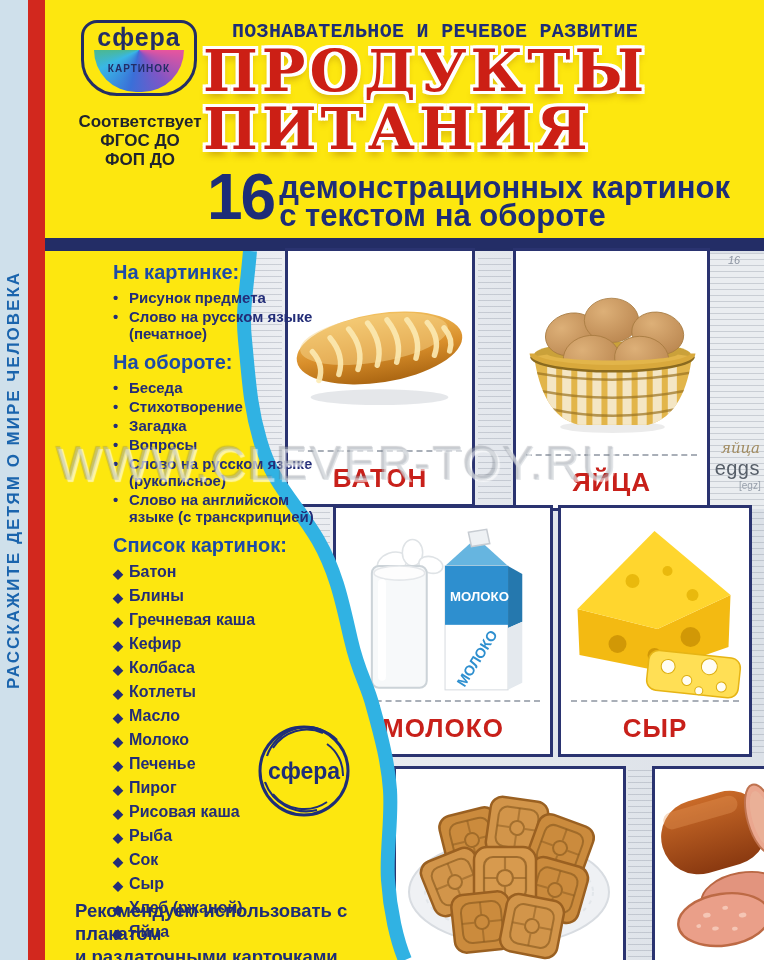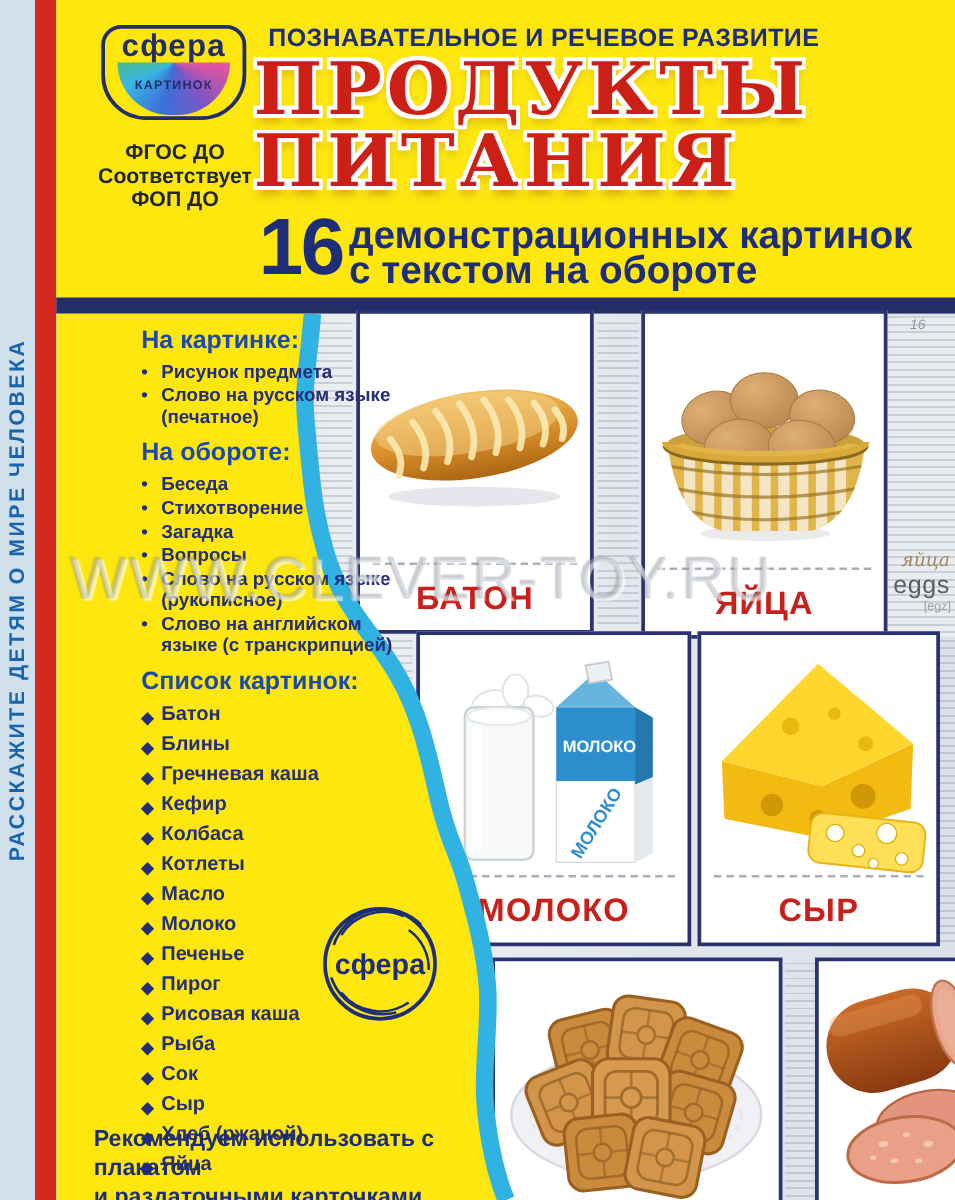--- a/index.html
+++ b/index.html
@@ -17,21 +17,21 @@
   .header{position:absolute;left:45px;top:0;width:719px;height:238px;background:#fde70f;}
   .brand-box{position:absolute;left:36px;top:20px;width:116px;height:76px;border:3px solid #232d66;
         border-radius:16px 16px 36px 36px;text-align:center;box-sizing:border-box;}
   .brand-name{font-size:25px;font-weight:bold;color:#232d66;line-height:26px;margin-top:1px;letter-spacing:1px;}
   .brand-fan{position:relative;width:90px;height:42px;margin:0 auto;border-radius:0 0 45px 45px;
         background:conic-gradient(from 90deg at 50% 0%,#e8559e,#8055c5,#3a6fd8,#39b7e5,#5cb944,#ffd92b,#f59a2b,#e33b2b);}
   .brand-sub{position:absolute;left:0;right:0;top:13px;font-size:10px;font-weight:bold;color:#232d66;letter-spacing:1px;}
   .compliance{position:absolute;left:10px;top:112px;width:170px;text-align:center;
         font-weight:bold;font-size:17px;line-height:19px;color:#20242e;}
   .tagline{position:absolute;left:160px;top:20px;width:460px;text-align:center;
-        font-size:20px;font-weight:bold;color:#1d2d78;letter-spacing:.3px;}
+        font-size:20px;font-weight:bold;color:#1d2d78;letter-spacing:.3px;font-family:Liberation Mono, monospace;}
   .big-title{position:absolute;left:158px;top:42px;width:580px;
         font-family:"DejaVu Serif",serif;font-weight:bold;font-size:58px;line-height:58px;
         color:#cc1f15;letter-spacing:4px;
         text-shadow:-3px -3px 0 #fff,3px -3px 0 #fff,-3px 3px 0 #fff,3px 3px 0 #fff,
                     -3px 0 0 #fff,3px 0 0 #fff,0 -3px 0 #fff,0 3px 0 #fff,
                     0 6px 7px rgba(110,50,0,.35);}
   .count-row{position:absolute;left:162px;top:165px;display:flex;}
   .count-num{font-size:64px;line-height:64px;font-weight:bold;color:#1d2d78;letter-spacing:-2px;}
   .count-caption{margin-left:5px;padding-top:9px;font-size:31px;line-height:28px;font-weight:bold;color:#1d2d78;}
 
@@ -99,22 +99,22 @@
   <div class="red-strip"></div>
 
   <div class="header">
     <div class="brand-box">
       <div class="brand-name">сфера</div>
       <div class="brand-fan">
         <div class="brand-sub">КАРТИНОК</div>
       </div>
     </div>
     <div class="compliance">
+      <div>Соответствует</div>
       <div>ФГОС ДО</div>
-      <div>Соответствует</div>
       <div>ФОП ДО</div>
     </div>
     <div class="tagline">ПОЗНАВАТЕЛЬНОЕ И РЕЧЕВОЕ РАЗВИТИЕ</div>
     <div class="big-title">
       <div>ПРОДУКТЫ</div>
       <div>ПИТАНИЯ</div>
     </div>
     <div class="count-row">
       <div class="count-num">16</div>
       <div class="count-caption">

